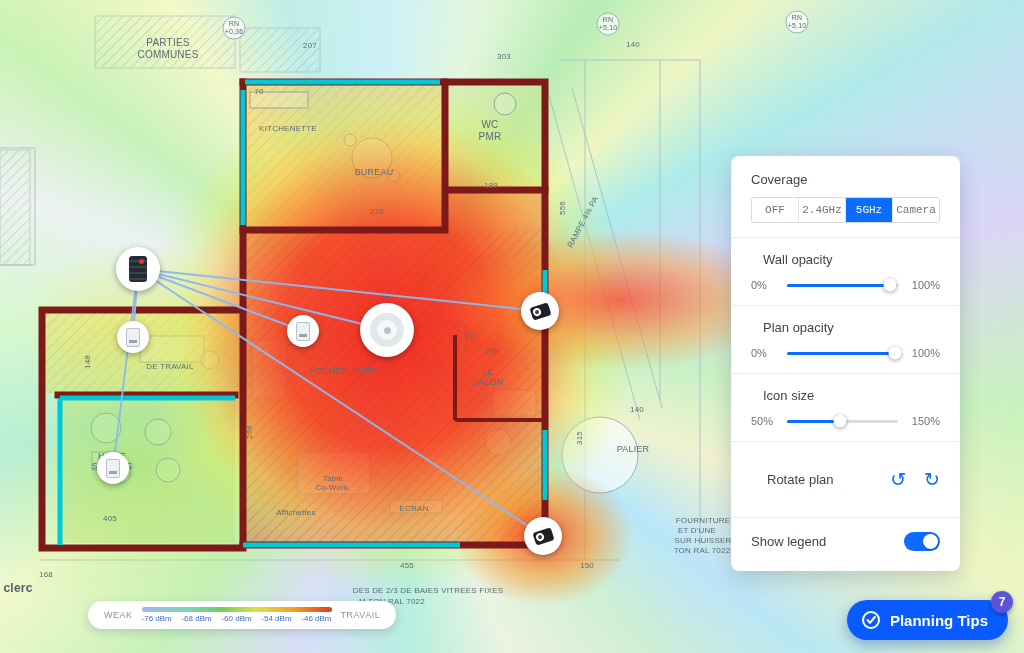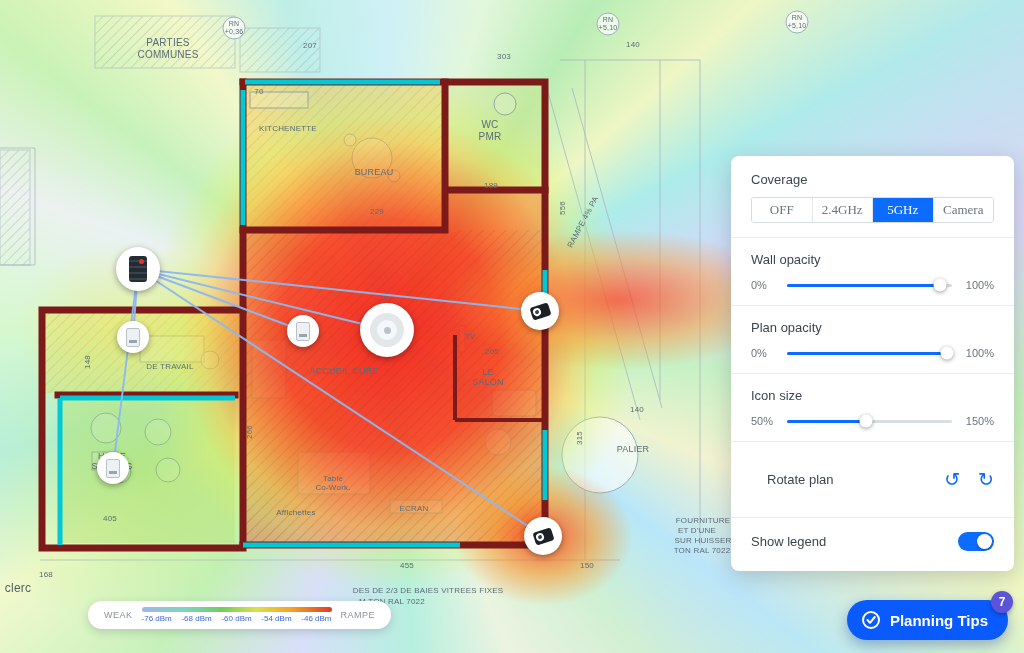--- a/index.html
+++ b/index.html
@@ -51,30 +51,30 @@
   .d-wallap { width:32px; height:32px; }
   .wap-body { width:14px; height:19px; background:#eef1f3; border:1px solid #b7c1c7; border-radius:2px; position:relative; display:block; }
   .wap-slot { position:absolute; bottom:3px; left:2px; width:8px; height:3px; background:#98a5ac; display:block; }
   .d-camera { width:38px; height:38px; }
   .cam-body { width:19px; height:13px; background:#1d2126; border-radius:3px; position:relative; display:block; transform:rotate(-18deg); }
   .cam-lens { position:absolute; left:2px; top:2px; width:8px; height:8px; border-radius:50%; background:#3c444c; border:2px solid #fff; display:block; }
 
   .conn { stroke:#8cb8f2; stroke-width:2; opacity:.95; }
 
   
-  .panel { position:absolute; left:731px; top:156px; width:283px; background:#fff; border-radius:8px;
+  .panel { position:absolute; left:731px; top:156px; width:229px; background:#fff; border-radius:8px;
     box-shadow:0 6px 22px rgba(20,40,70,.2); padding:16px 20px 6px; color:#3c464e; z-index:20; }
   .sec-label { font-size:13px; margin-bottom:10px; }
   .segmented { display:flex; border:1px solid #d7dce0; border-radius:3px; overflow:hidden; height:26px; }
-  .seg-btn { flex:1; border:none; background:#fff; font-family:Liberation Serif, serif; font-size:13px; color:#6b757d;
+  .seg-btn { flex:1; border:none; background:#fff; font-family:Liberation Mono, monospace; font-size:11px; color:#6b757d;
     border-left:1px solid #e3e7ea; cursor:pointer; }
   .seg-btn:first-child { border-left:none; }
   .seg-btn.active { background:#0b6cff; color:#fff; }
   .divider { height:1px; background:#e9edf0; margin:14px -20px 0; }
-  .slider-sec .sec-label { margin:14px 0 12px; }
+  .slider-sec .sec-label { margin:14px 12px 12px; }
   .slider-row { display:flex; align-items:center; gap:10px; margin-bottom:4px; }
   .slider-minmax { font-size:11px; color:#6b757d; min-width:26px; }
   .slider-minmax.max { text-align:right; min-width:32px; }
   .slider-track { flex:1; position:relative; height:3px; background:#d9dee2; border-radius:2px; cursor:pointer; }
   .slider-fill { position:absolute; left:0; top:0; height:3px; background:#0b6cff; border-radius:2px; }
   .slider-handle { position:absolute; top:50%; transform:translate(-50%,-50%); width:13px; height:13px;
     border-radius:50%; background:#fff; box-shadow:0 1px 4px rgba(0,0,0,.4); }
   .row-between { display:flex; align-items:center; justify-content:space-between; margin:14px 0; }
   .rotate-icons { display:flex; gap:18px; }
   .rot-icon { font-family:"DejaVu Sans", sans-serif; font-size:19px; color:#0b6cff; cursor:pointer; line-height:1; }
@@ -215,21 +215,21 @@
       <span class="plan-label" style="left: 170px; top: 367px; font-size: 8px;">DE TRAVAIL</span>
       <span class="plan-label" style="left: 112px; top: 461px; font-size: 9px;">HOME
 STAGING</span>
       <span class="plan-label" style="left: 601px; top: 449px; font-size: 9px; margin-left: 32px;">PALIER</span>
       <span class="plan-label" style="left: 470px; top: 337px; font-size: 8px;">TV</span>
       <span class="plan-label" style="left: 333px; top: 483px; font-size: 8px;">Table
 Co-Work.</span>
       <span class="plan-label" style="left: 296px; top: 513px; font-size: 8px;">Affichettes</span>
       <span class="plan-label" style="left: 414px; top: 509px; font-size: 8px;">ECRAN</span>
       <span class="plan-label" style="left: 583px; top: 222px; font-size: 8px; transform: translate(-50%, -50%) rotate(-62deg);">RAMPE 4% PA</span>
-      <span class="plan-label" style="left: 18px; top: 589px; font-size: 12px; color: rgb(85, 95, 102);">clerc</span>
+      <span class="plan-label" style="left: 18px; top: 589px; font-size: 12px; color: rgb(85, 95, 102); font-weight: bold;">clerc</span>
       <span class="plan-label" style="left: 428px; top: 591px; font-size: 8px;">DES DE 2/3 DE BAIES VITREES FIXES</span>
       <span class="plan-label" style="left: 392px; top: 602px; font-size: 8px;">M TON RAL 7022</span>
       <span class="plan-label" style="left: 703px; top: 521px; font-size: 8px;">FOURNITURE</span>
       <span class="plan-label" style="left: 697px; top: 531px; font-size: 8px;">ET D'UNE</span>
       <span class="plan-label" style="left: 703px; top: 541px; font-size: 8px;">SUR HUISSER</span>
       <span class="plan-label" style="left: 702px; top: 551px; font-size: 8px; text-align: center;">TON RAL 7022</span>
       <span class="plan-label" style="left: 310px; top: 46px; font-size: 8px;">207</span>
       <span class="plan-label" style="left: 504px; top: 57px; font-size: 8px;">303</span>
       <span class="plan-label" style="left: 633px; top: 45px; font-size: 8px;">140</span>
       <span class="plan-label" style="left: 259px; top: 92px; font-size: 8px;">70</span>
@@ -372,21 +372,21 @@
     <span class="legend-mid">
       <span class="legend-bar"></span>
       <span class="legend-ticks">
         <span>-76 dBm</span>
         <span>-68 dBm</span>
         <span>-60 dBm</span>
         <span>-54 dBm</span>
         <span>-46 dBm</span>
       </span>
     </span>
-    <span class="legend-word">RAMPE</span>
+    <span class="legend-word">TRAVAIL</span>
   </div>
 
   <div class="tips-wrap">
     <button class="tips-btn">
       <svg width="20" height="20" viewBox="0 0 20 20">
         <circle cx="10" cy="10" r="8" fill="none" stroke="#fff" stroke-width="2"></circle>
         <polyline points="6.5,10 9,12.8 13.8,7" fill="none" stroke="#fff" stroke-width="2" stroke-linecap="round" stroke-linejoin="round"></polyline>
       </svg>
       <span>Planning Tips</span>
     </button>

